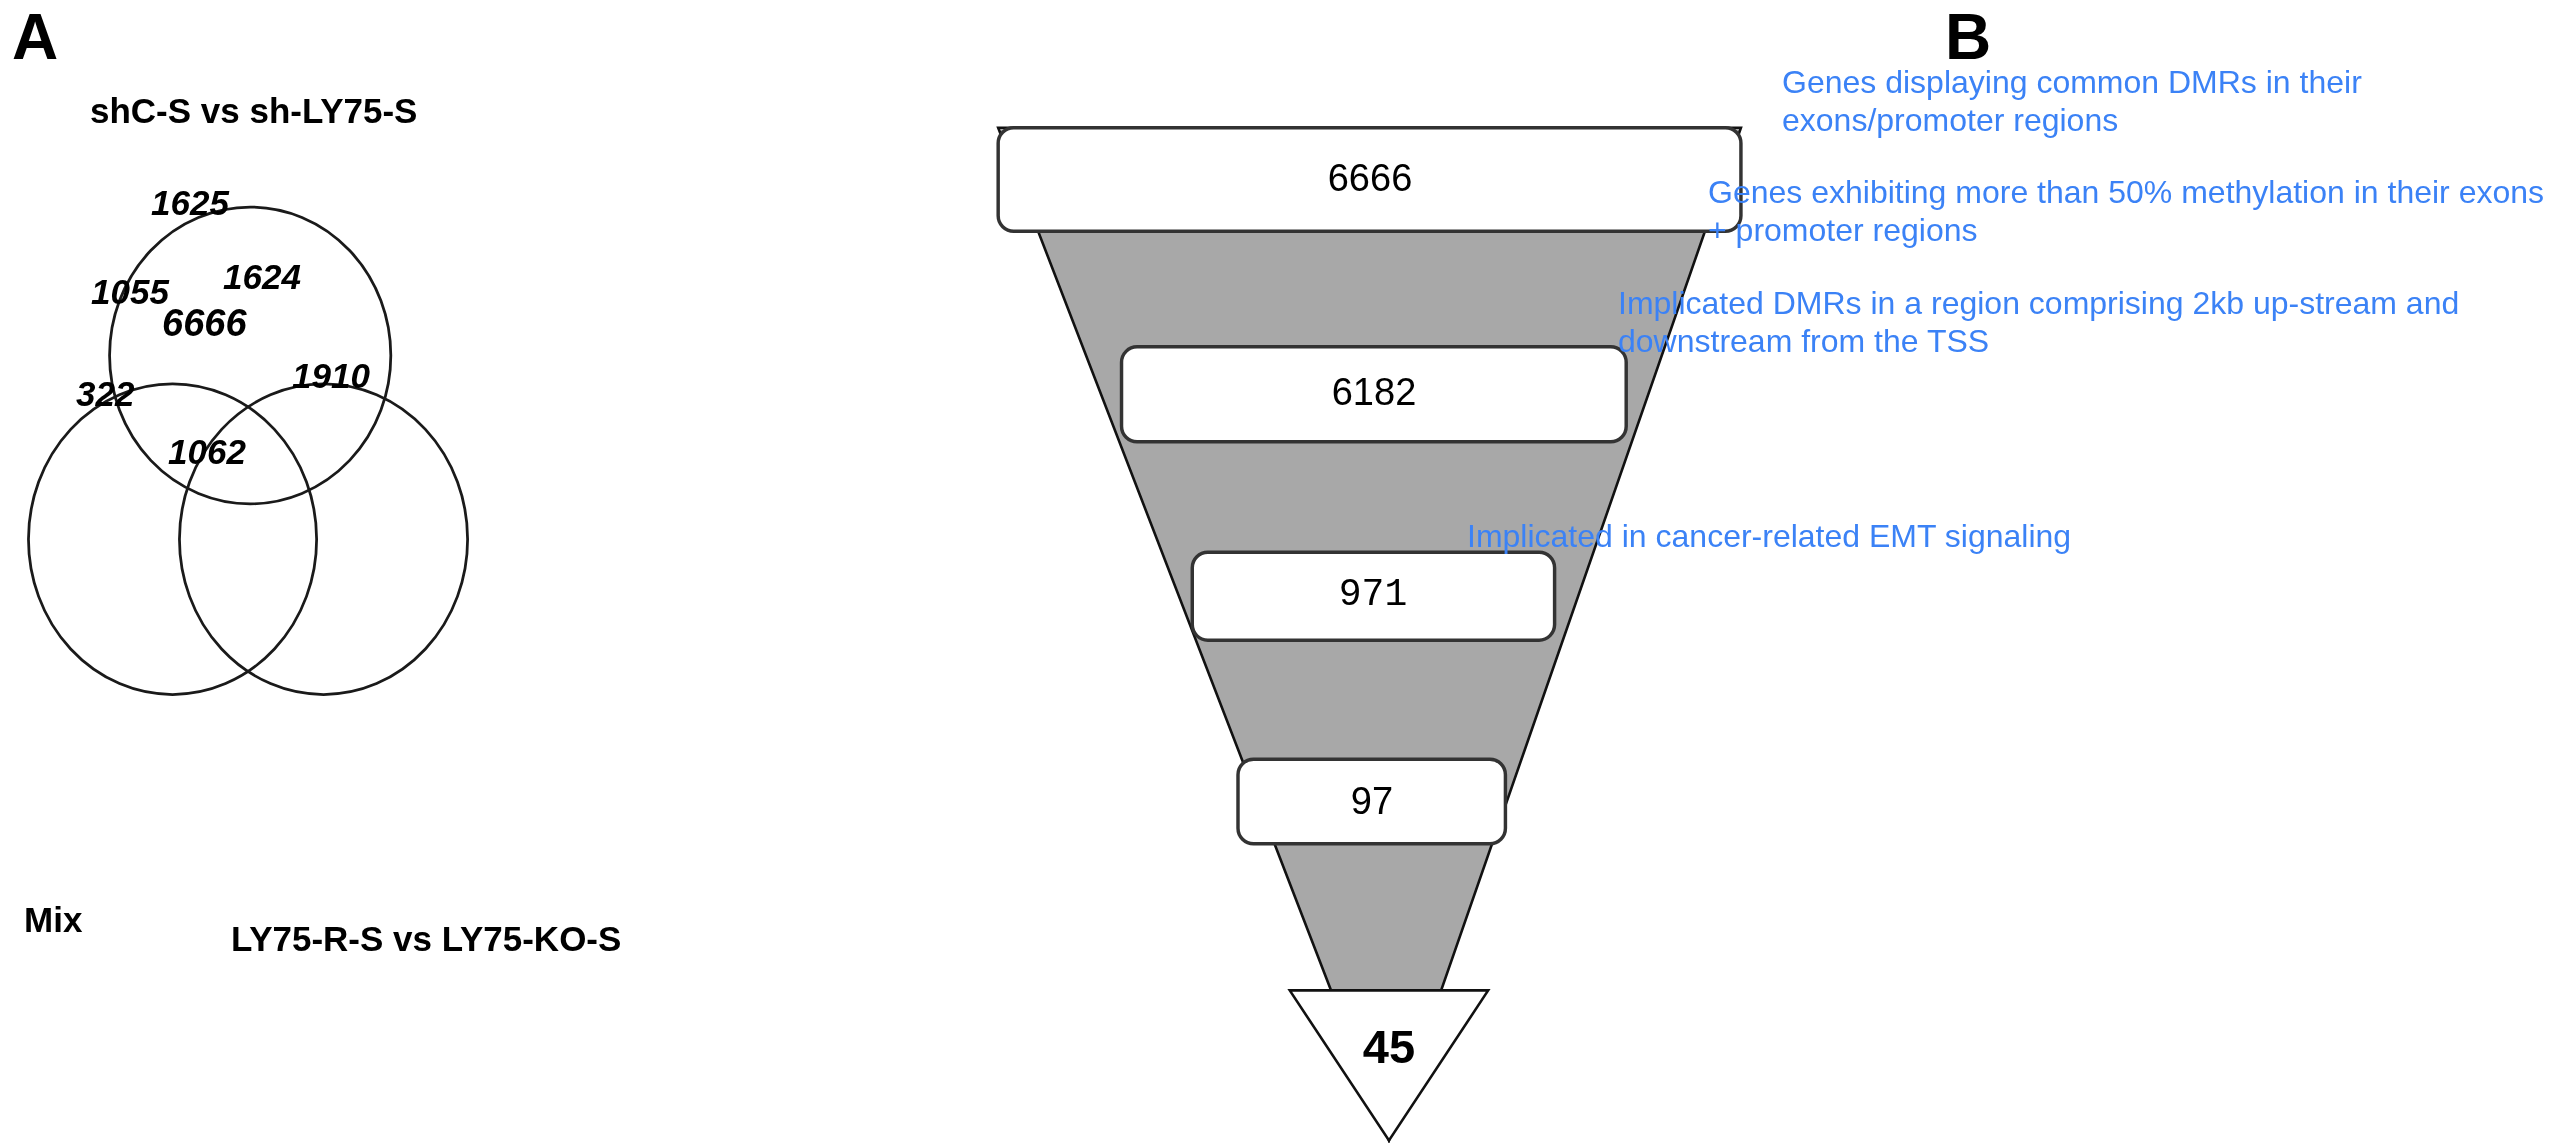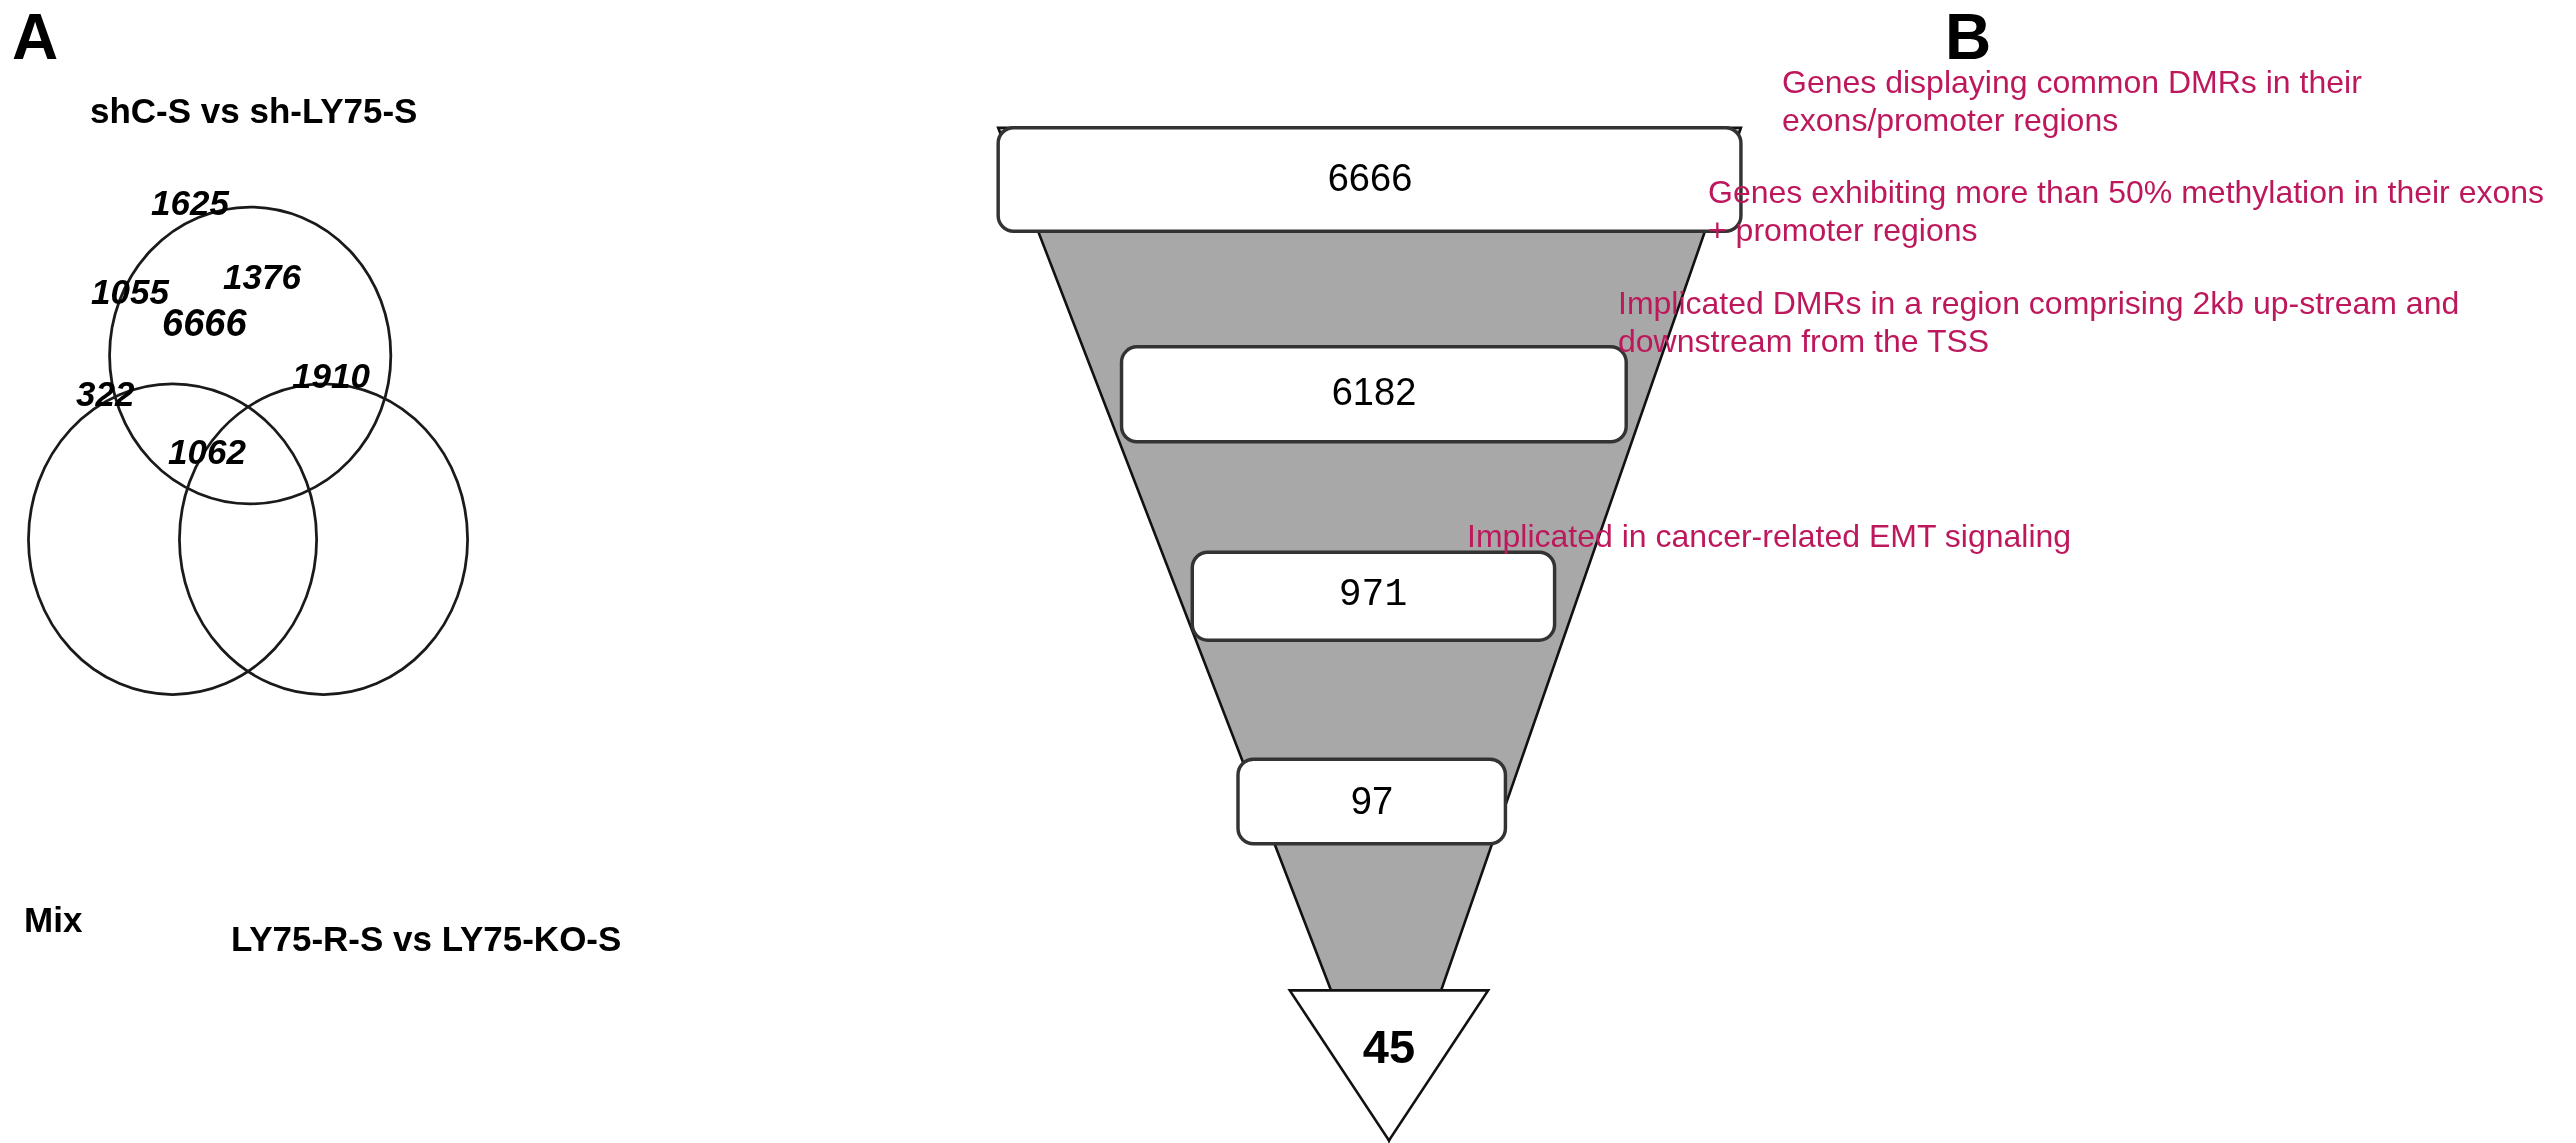--- a/index.html
+++ b/index.html
@@ -32,21 +32,21 @@
   #venn-n-right{left:292px;top:358px;}
 
   
   #funnel-wrap{position:absolute;left:949px;top:0;width:1627px;height:1144px;}
   #funnel-svg{position:absolute;left:0;top:0;}
 
   .funnel-num{position:absolute;font-size:38px;line-height:1;text-align:center;
               white-space:nowrap;transform:translateX(-50%);}
   .funnel-num.tip{font-weight:bold;font-size:47px;}
 
-  .funnel-label{position:absolute;font-size:32px;line-height:1.18;color:#be185d;}
+  .funnel-label{position:absolute;font-size:32px;line-height:1.18;color:#3b82f6;}
   #flabel-0{left:833px;top:64px;width:785px;}
   #flabel-1{left:759px;top:174px;width:863px;}
   #flabel-2{left:669px;top:285px;width:940px;}
   #flabel-3{left:595px;top:385px;width:906px;}
   #flabel-4{left:518px;top:518px;width:949px;}
 </style>
 </head>
 <body>
 
 <div class="fig">
@@ -62,21 +62,21 @@
         <ellipse cx="375" cy="625" rx="167" ry="180"></ellipse>
       </g>
     </svg>
 
     <div class="venn-title" id="venn-title-top">shC-S vs sh-LY75-S</div>
     <div class="venn-title" id="venn-title-left">Mix</div>
     <div class="venn-title" id="venn-title-right">LY75-R-S vs LY75-KO-S</div>
 
     <div class="venn-num" id="venn-n-top">1625</div>
     <div class="venn-num" id="venn-n-topleft">1055</div>
-    <div class="venn-num" id="venn-n-topright">1376</div>
+    <div class="venn-num" id="venn-n-topright">1624</div>
     <div class="venn-num" id="venn-n-center">6666</div>
     <div class="venn-num" id="venn-n-left">322</div>
     <div class="venn-num" id="venn-n-bottom">1062</div>
     <div class="venn-num" id="venn-n-right">1910</div>
   </div>
 
   <div id="funnel-wrap">
 
     <div class="panel-letter" id="panel-b-letter">B</div>
 

